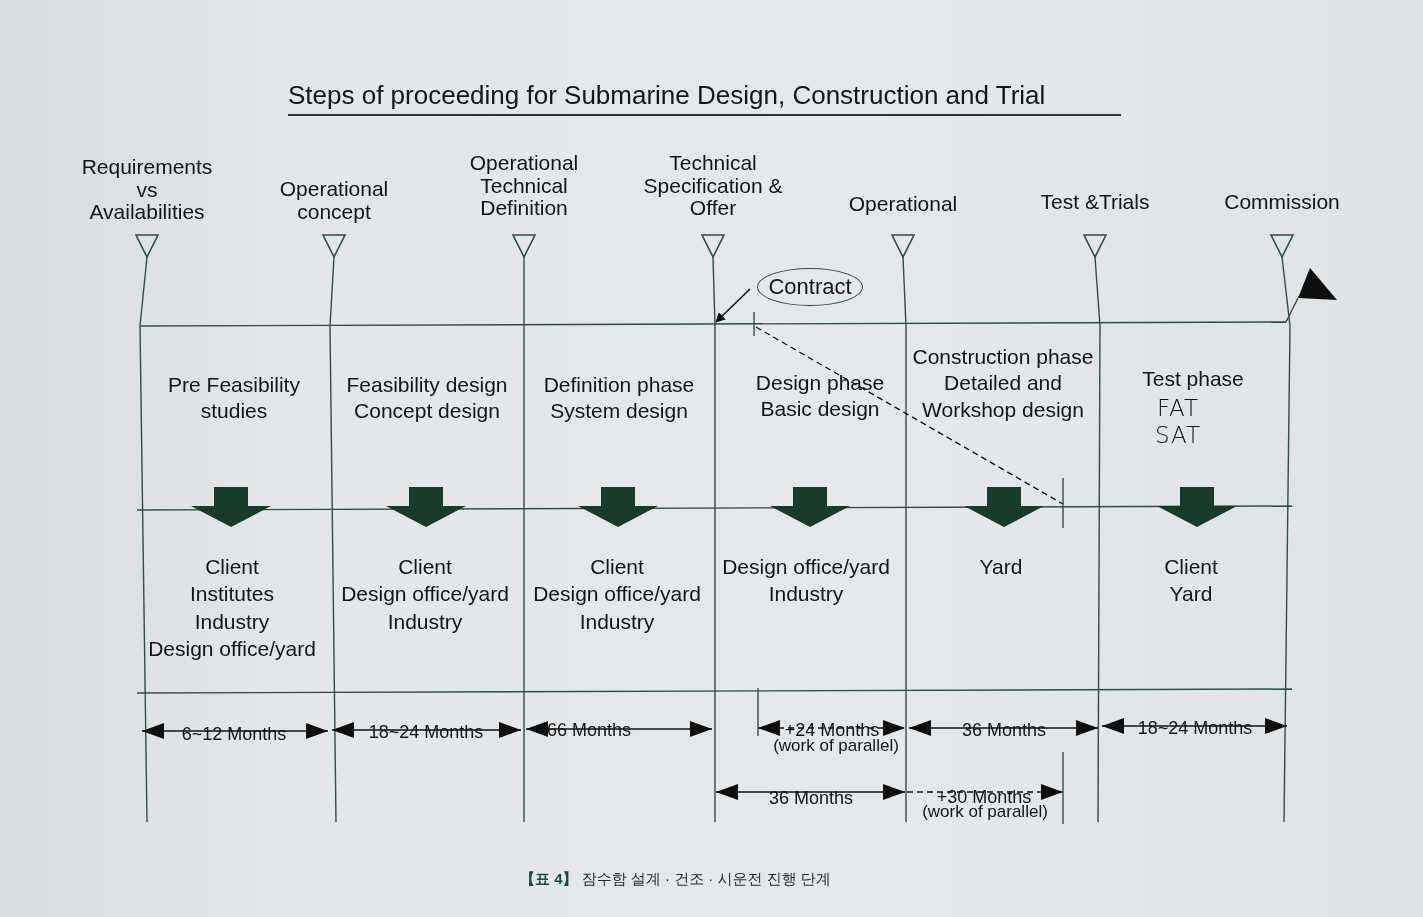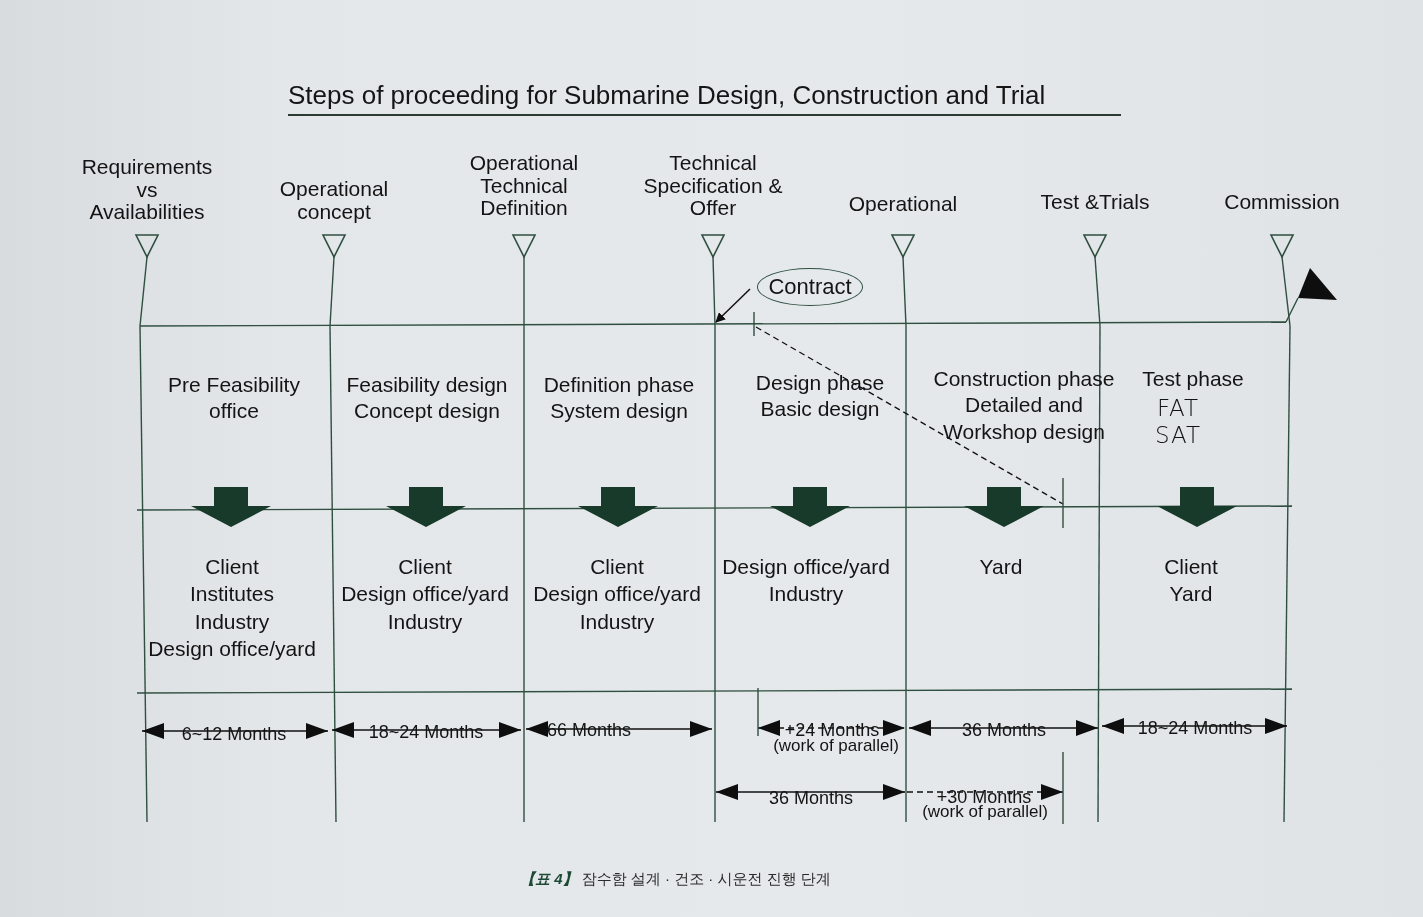--- a/index.html
+++ b/index.html
@@ -13,21 +13,21 @@
   .lbl { position:absolute; color:#141414; text-align:center; white-space:nowrap; line-height:1.08; transform:translateX(-50%); }
   .title { position:absolute; left:288px; top:80px; font-size:26px; color:#151515; white-space:nowrap; }
   .title-underline { position:absolute; left:288px; top:114px; width:833px; height:1.5px; background:#2b3b34; }
   .milestone { font-size:21px; }
   .phase { font-size:21px; line-height:1.25; }
   .handwritten { font-family:"DejaVu Sans", sans-serif; font-size:23px; letter-spacing:1px; line-height:1.18; font-weight:300; }
   .actor { font-size:21px; line-height:1.3; }
   .dur { font-size:18px;margin-top:24px; }
   .note { font-size:17px;text-align:right; }
   .caption { position:absolute; left:520px; top:870px; font-size:15px; color:#2a2a2a; white-space:nowrap; }
-  .caption .cap-tag { color:#1d4a36; font-weight:bold;font-style:italic; }
+  .caption .cap-tag { color:#1d4a36; font-weight:bold; }
   .contract {
     position:absolute; left:757px; top:268px; width:104px; height:36px;
     border:1.5px solid #2f4f40; border-radius:50%;
     font-size:22px; color:#141414; text-align:center; line-height:36px;
   }
 </style>
 </head>
 <body>
 
 <div id="stage">
@@ -130,35 +130,35 @@
         <div>Operational</div>
       </div>
       <div class="lbl milestone" style="left: 1095px; top: 191px;">
         <div>Test &amp;Trials</div>
       </div>
       <div class="lbl milestone" style="left: 1282px; top: 191px;">
         <div>Commission</div>
       </div>
       <div class="lbl phase" style="left: 234px; top: 372px;">
         <div>Pre Feasibility</div>
-        <div>office</div>
+        <div>studies</div>
       </div>
       <div class="lbl phase" style="left: 427px; top: 372px;">
         <div>Feasibility design</div>
         <div>Concept design</div>
       </div>
       <div class="lbl phase" style="left: 619px; top: 372px;">
         <div>Definition phase</div>
         <div>System design</div>
       </div>
       <div class="lbl phase" style="left: 808px; top: 370px; margin-left: 12px;">
         <div>Design phase</div>
         <div>Basic design</div>
       </div>
-      <div class="lbl phase" style="left: 1003px; top: 366px; margin-left: 21px;">
+      <div class="lbl phase" style="left: 1003px; top: 344px;">
         <div>Construction phase</div>
         <div>Detailed and</div>
         <div>Workshop design</div>
       </div>
       <div class="lbl phase" style="left: 1193px; top: 366px;">
         <div>Test phase</div>
       </div>
       <div class="lbl handwritten" style="left: 1178px; top: 395px;">
         <div>FAT</div>
         <div>SAT</div>

